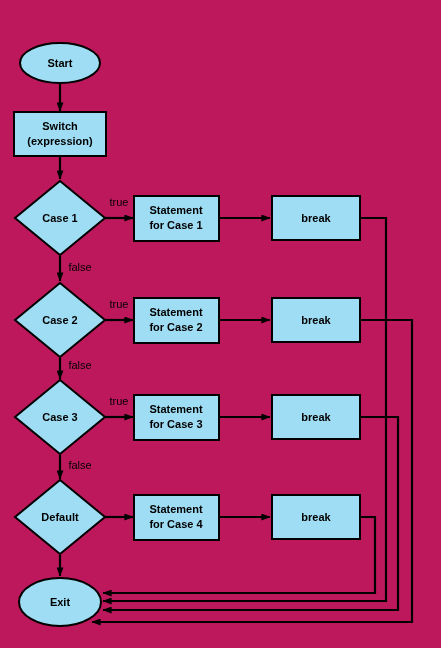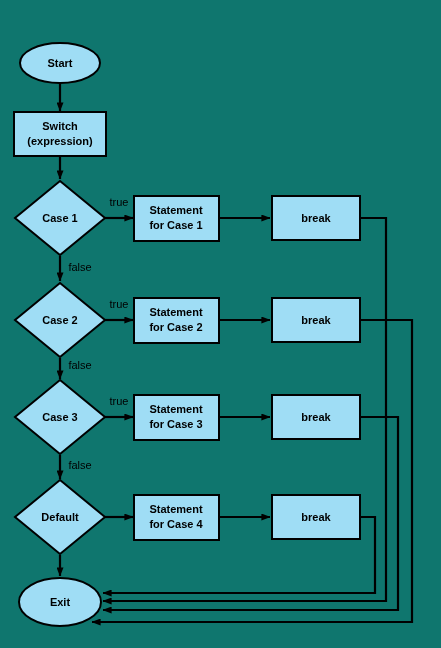--- a/index.html
+++ b/index.html
@@ -10,21 +10,21 @@
   body {
     width: 441px;
     height: 648px;
     font-family: "Liberation Sans", sans-serif;
     overflow: hidden;
   }
   #flowchart-root {
     position: relative;
     width: 441px;
     height: 648px;
-    background: #0f766e;
+    background: #be185d;
   }
   svg#flow-svg {
     position: absolute;
     top: 0;
     left: 0;
     width: 441px;
     height: 648px;
     display: block;
   }
   .node-shape {

